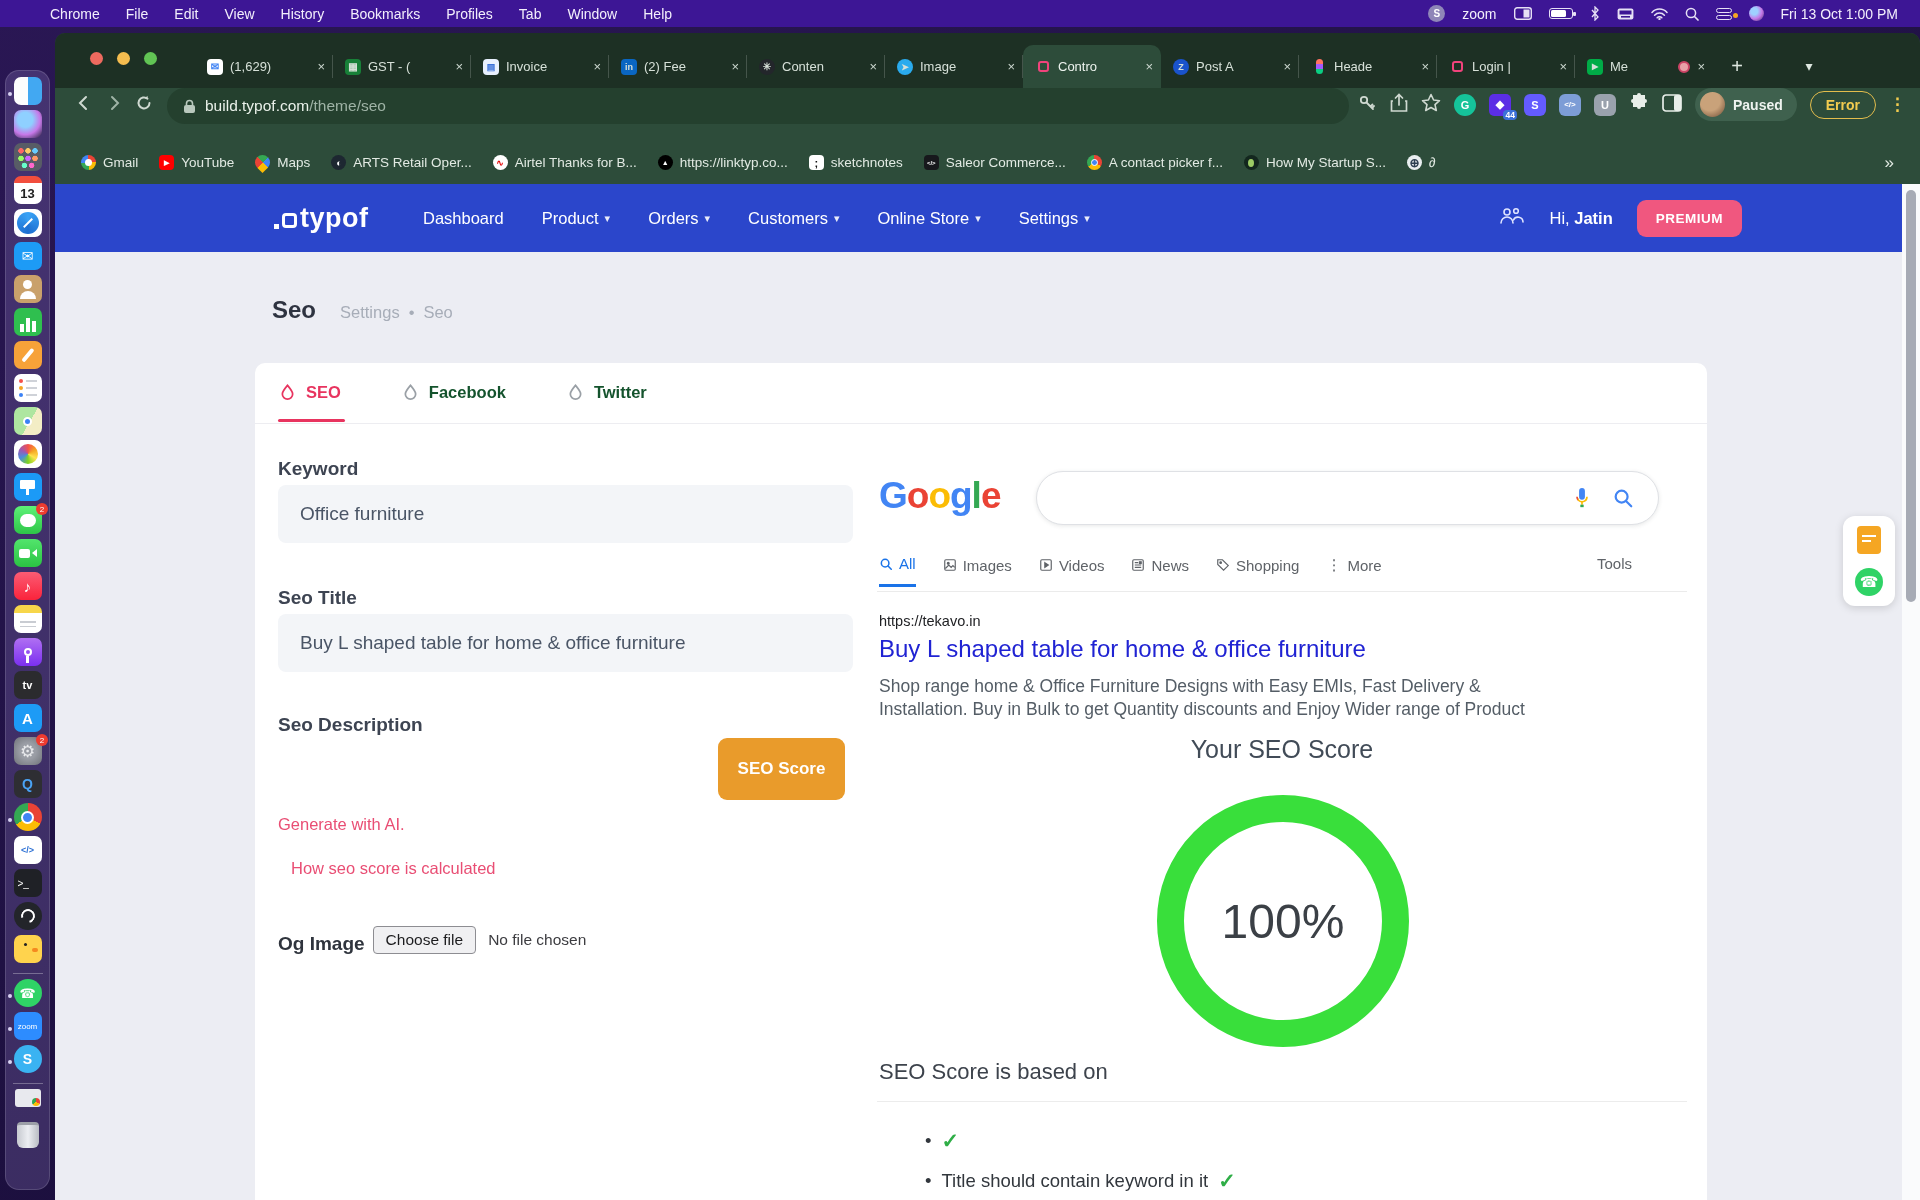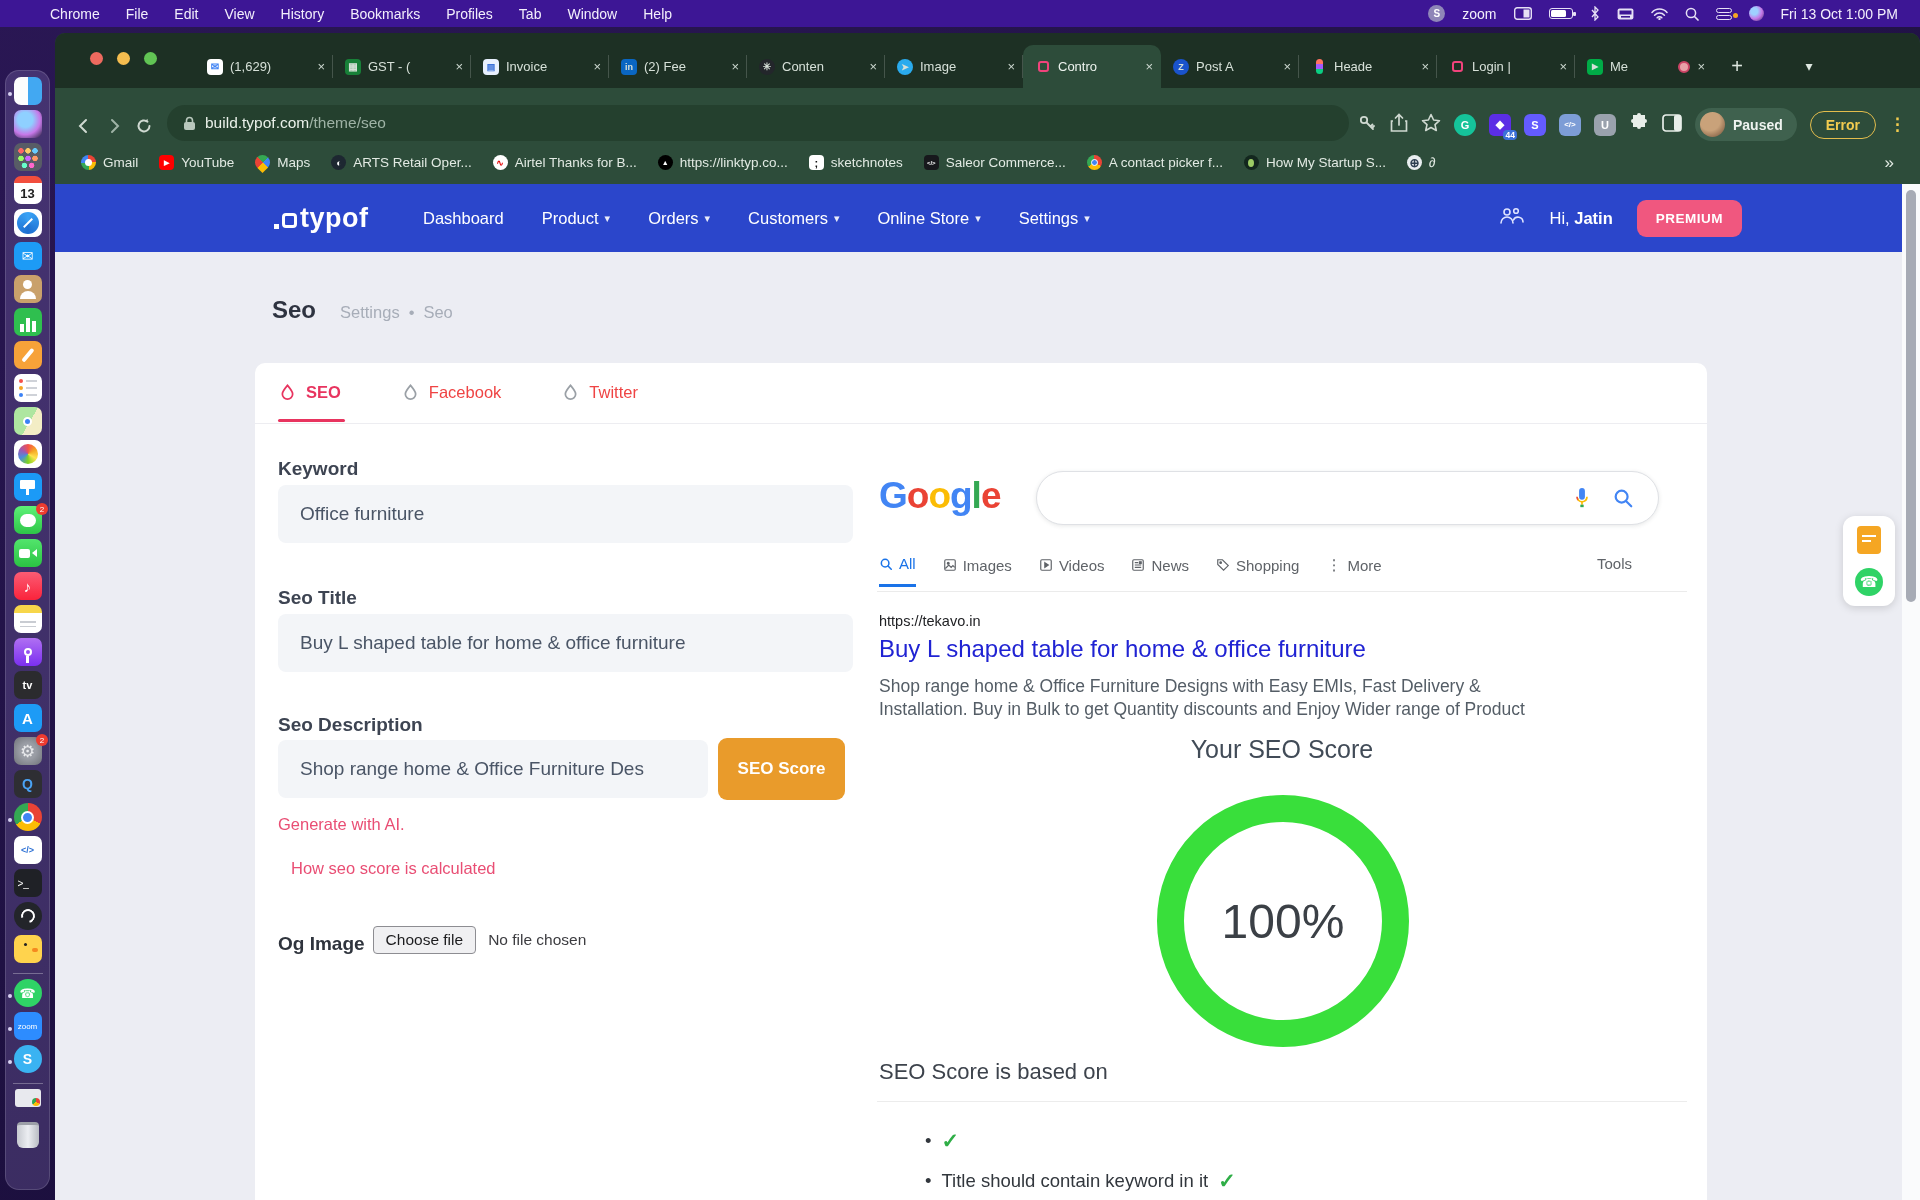--- a/index.html
+++ b/index.html
@@ -55,21 +55,21 @@
   .tab .tlabel { flex:1; overflow:hidden; white-space:nowrap; }
   .tab .close { font-size:13px; color:#cdd8d0; }
   .fav { width:16px; height:16px; border-radius:4px; flex:0 0 16px; display:flex; align-items:center;
          justify-content:center; font-size:9px; font-weight:bold; }
   .newtab { position:absolute; left:1668px; bottom:8px; width:28px; height:28px; border-radius:50%;
             color:#dfe8e1; font-size:20px; display:flex; align-items:center; justify-content:center; }
   .tsearch { position:absolute; left:1740px; bottom:8px; width:28px; height:28px; color:#dfe8e1;
              font-size:14px; display:flex; align-items:center; justify-content:center; }
 
   .toolbar { position:absolute; left:0; top:55px; right:0; height:53px; background:#2d4c3a;
-             display:flex; align-items:flex-end; padding:0 14px; }
+             display:flex; align-items:flex-start; padding:0 14px; }
   .navbtn { width:30px; height:30px; display:flex; align-items:center; justify-content:center; }
   .urlpill { flex:1; height:36px; margin:0 8px; background:#24402e; border-radius:18px; display:flex;
              align-items:center; padding:0 16px; gap:9px; font-size:15.5px; }
   .urlhost { color:#eaf1ea; } .urlpath { color:#9fb3a6; }
   .tbicons { display:flex; align-items:center; gap:13px; }
   .ext { width:22px; height:22px; border-radius:6px; display:flex; align-items:center; justify-content:center;
          font-size:11px; font-weight:bold; color:#fff; position:relative; }
   .ext .xbadge { position:absolute; bottom:-4px; right:-6px; background:#3b71d8; color:#fff; font-size:8.5px;
                  border-radius:4px; padding:0 2px; }
   .profchip { display:flex; align-items:center; gap:8px; background:#3f614e; border-radius:17px;
@@ -102,21 +102,21 @@
   .premium { background:#f0577f; color:#fff; font-size:13.5px; font-weight:bold; letter-spacing:0.5px;
              padding:11px 19px; border-radius:9px; }
 
   .pagehead { position:absolute; left:217px; top:112px; display:flex; align-items:baseline; gap:24px; }
   .ptitle { font-size:24px; font-weight:bold; color:#2e3340; }
   .crumb { font-size:16.5px; color:#a7adb8; display:flex; gap:9px; }
 
   .card { position:absolute; left:200px; top:179px; width:1452px; height:860px; background:#fff;
           border-radius:10px 10px 0 0; }
   .cardtabs { position:absolute; left:23px; top:20px; display:flex; gap:60px; }
-  .ctab { display:flex; align-items:center; gap:9px; font-size:16.5px; color:#ef4444; }
+  .ctab { display:flex; align-items:center; gap:9px; font-size:16.5px; color:#14532d;font-weight:bold; }
   .ctab.on { color:#e8345f; font-weight:bold; }
   .ctabline { position:absolute; left:23px; top:56px; width:67px; height:3px; background:#e8345f; border-radius:2px; }
   .carddiv { position:absolute; left:0; top:60px; width:100%; height:1px; background:#ededf1; }
 
   .flabel { position:absolute; font-size:19px; font-weight:bold; color:#3d4452; }
   .finput { position:absolute; height:58px; background:#f3f5f8; border-radius:8px; display:flex;
             align-items:center; padding:0 22px; font-size:19px; color:#4a5566; }
   .pink { color:#e94e74; font-size:16.5px; }
   .scorebtn { position:absolute; left:463px; top:375px; width:127px; height:62px; background:#e99b2b;
               border-radius:9px; color:#fff; font-size:17px; font-weight:bold; display:flex;
@@ -678,23 +678,20 @@
         <div class="finput" style="left:23px;top:122px;width:575px">
             <span>Office furniture</span>
           </div>
 
         <span class="flabel" style="left:23px;top:224px">Seo Title</span>
         <div class="finput" style="left:23px;top:251px;width:575px">
             <span>Buy L shaped table for home &amp; office furniture</span>
           </div>
 
         <span class="flabel" style="left:23px;top:351px">Seo Description</span>
-        <div class="finput" style="left:23px;top:377px;width:430px">
-            <span>Shop range home &amp; Office Furniture Des</span>
-          </div>
         <div class="scorebtn">SEO Score</div>
 
         <span class="pink" style="position:absolute;left:23px;top:452px">Generate with AI.</span>
         <span class="pink" style="position:absolute;left:36px;top:496px">How seo score is calculated</span>
 
         <div class="ogrow">
           <span class="oglabel">Og Image</span>
           <span class="filebtn">Choose file</span>
           <span class="filestat">No file chosen</span>
         </div>

